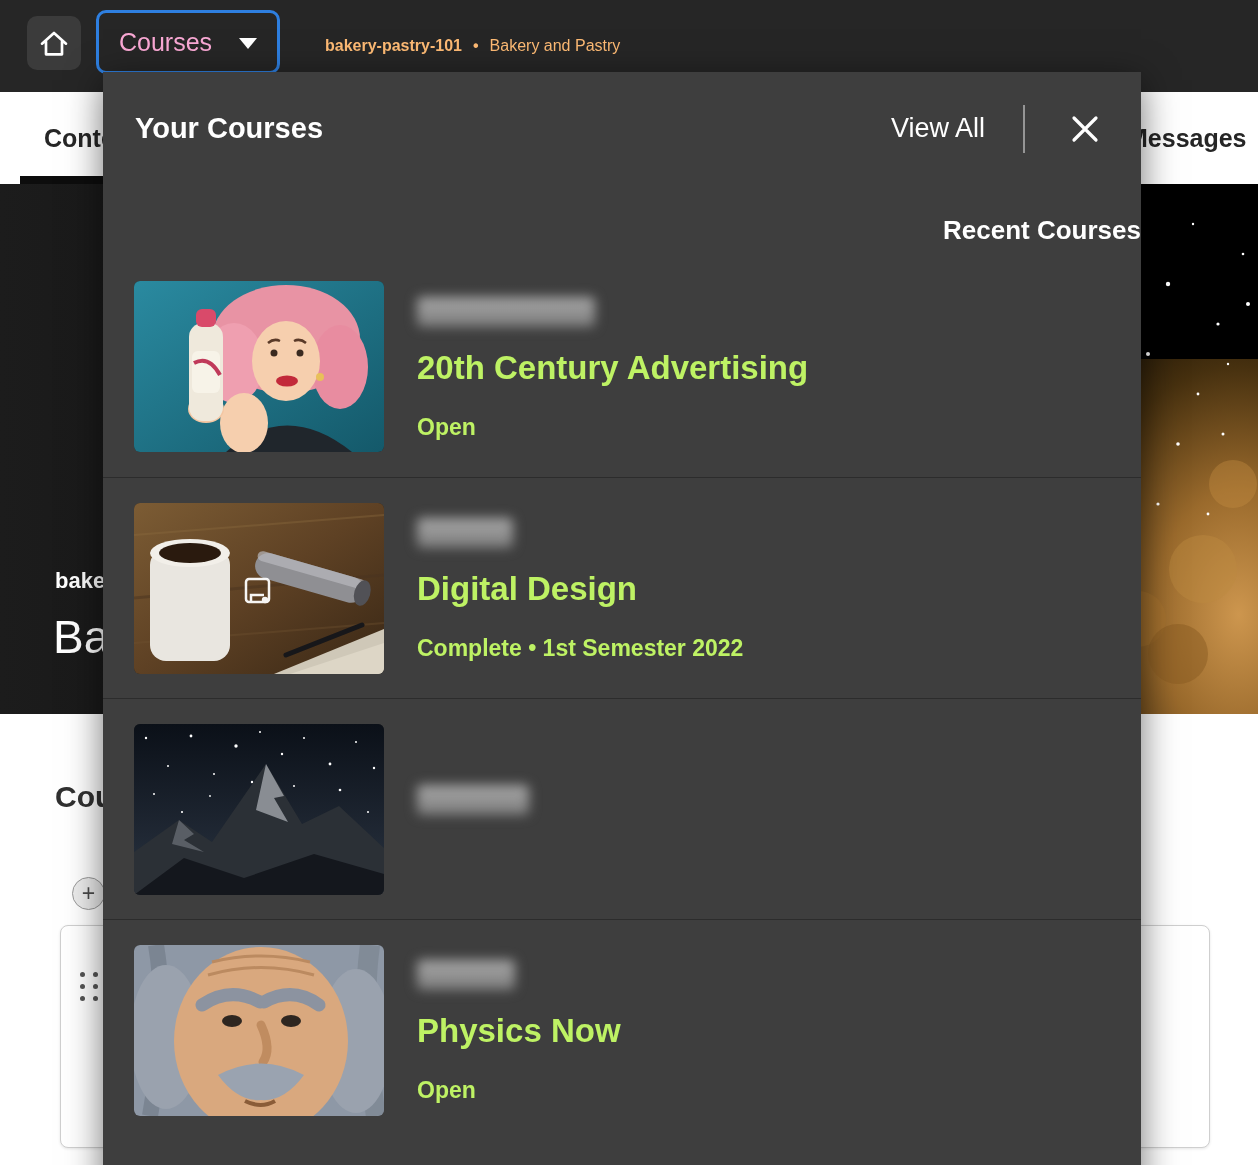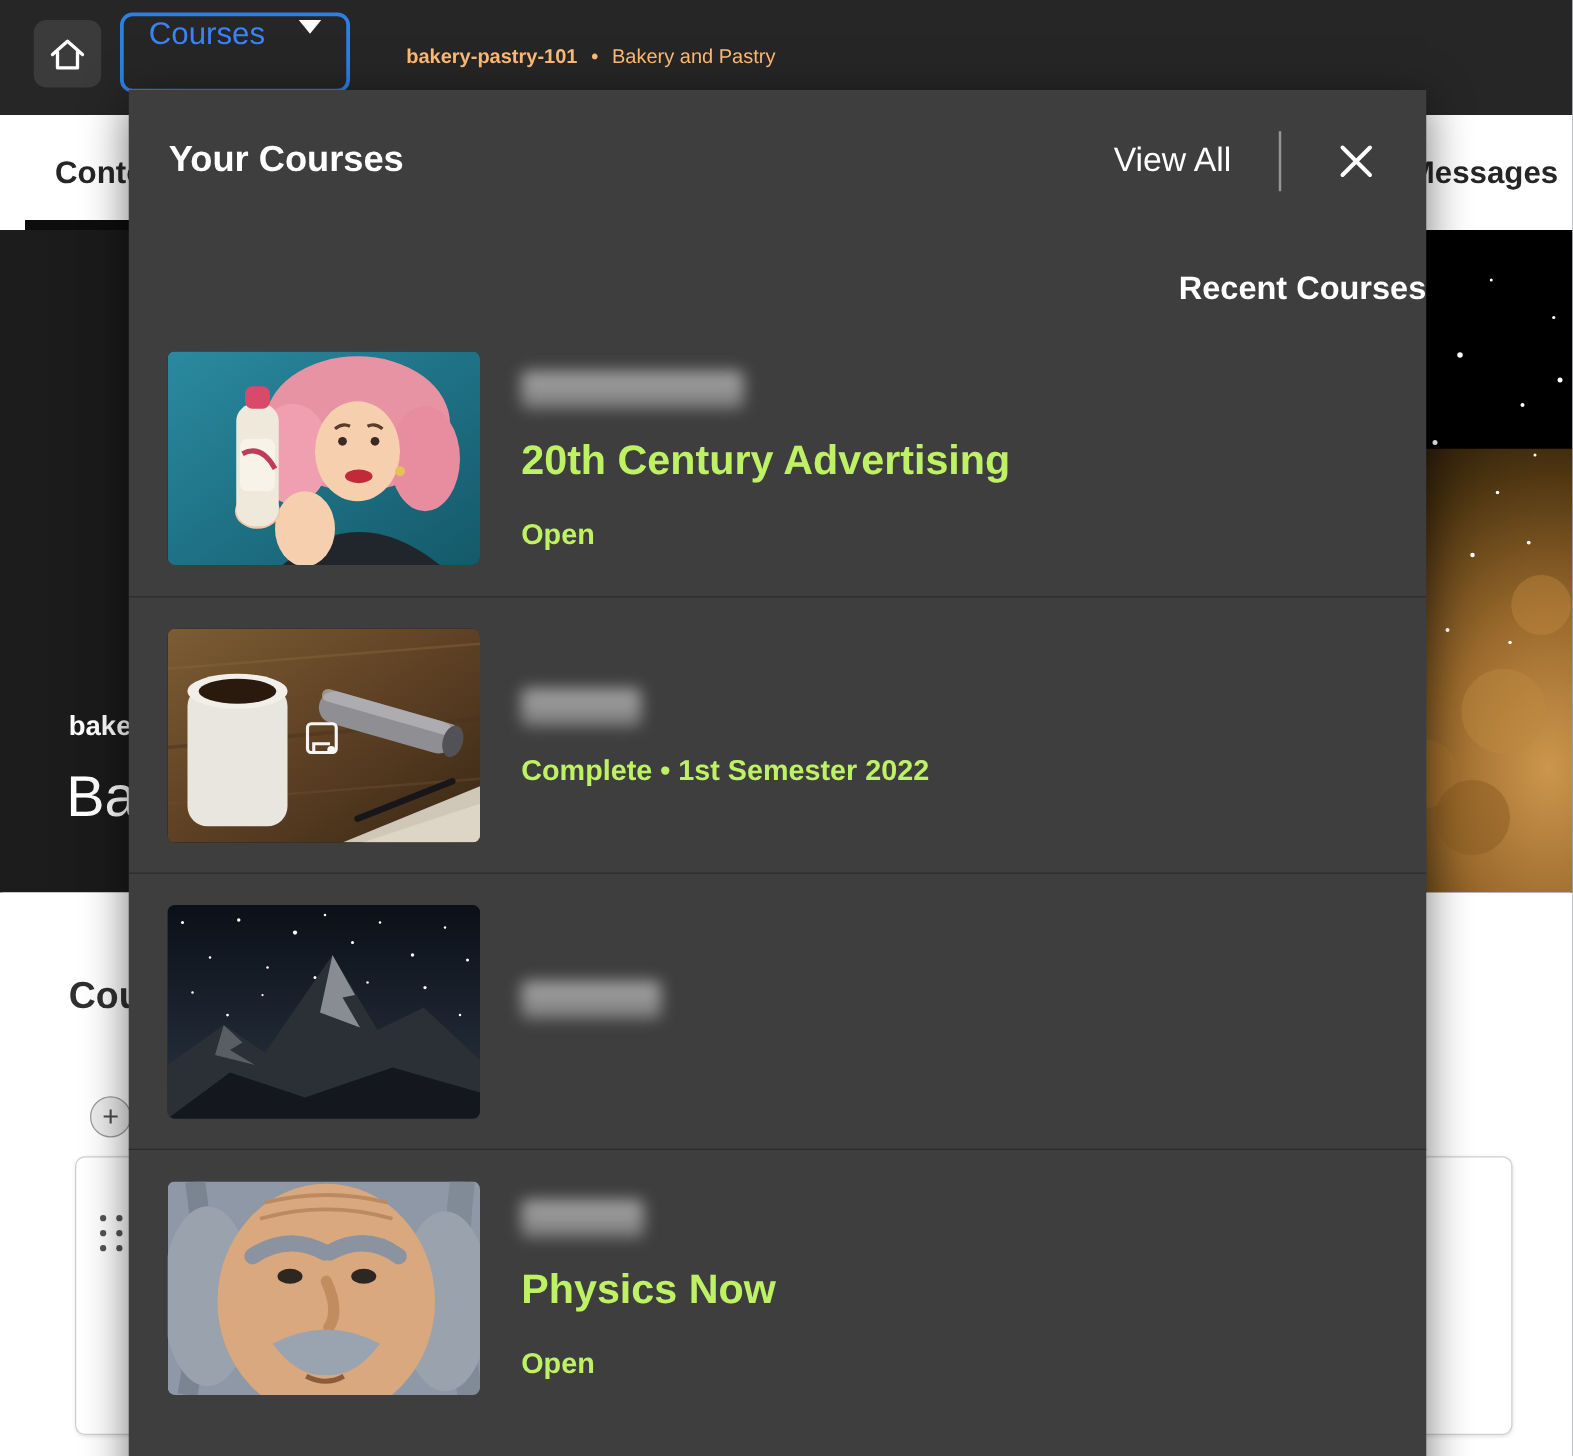--- a/index.html
+++ b/index.html
@@ -8,22 +8,22 @@
   .screen { position:relative; width:1258px; height:1165px; overflow:hidden;
             box-shadow: inset 0 0 0 2px #45535c; background:#fff; }
 
   
   .topbar { position:absolute; top:0; left:0; width:1258px; height:92px; background:#262626; z-index:5; }
   .home-btn { position:absolute; left:27px; top:16px; width:54px; height:54px;
               background:#3b3b3b; border:none; border-radius:10px; cursor:pointer;
               display:flex; align-items:center; justify-content:center; }
   .courses-btn { position:absolute; left:96px; top:10px; height:64px; padding:0 20px;
                  background:transparent; border:3px solid #2e7fe0; border-radius:10px;
-                 color:#3b82f6; font-size:25px; cursor:pointer;
-                 display:flex; align-items:flex-start; gap:27px; font-family:inherit; }
+                 color:#f9a8d4; font-size:25px; cursor:pointer;
+                 display:flex; align-items:center; gap:27px; font-family:inherit; }
   .caret { width:0; height:0; border-left:9px solid transparent; border-right:9px solid transparent;
            border-top:11px solid #fff; margin-top:3px; }
   .topbar-title { position:absolute; left:325px; top:0; height:92px; line-height:92px;
                   color:#fdba74; font-size:16px; white-space:nowrap; }
   .tb-id { font-weight:bold; }
   .tb-sep { margin:0 11px; font-weight:bold; }
 
   
   .tabbar { position:absolute; top:92px; left:0; width:1258px; height:92px; background:#ffffff; }
   .tab { position:absolute; top:0; height:92px; line-height:92px; font-size:25px;
@@ -246,20 +246,21 @@
             <ellipse cx="56" cy="50" rx="31" ry="10" fill="#2a1a0e"></ellipse>
             <g stroke="#fff" stroke-width="2.5" fill="none" opacity="0.95">
               <rect x="112" y="76" width="23" height="23" rx="3"></rect>
               <path d="M117 99 v-7 h13"></path>
               <circle cx="131" cy="97" r="3.2" fill="#fff" stroke="none"></circle>
             </g>
           </svg>
         </div>
         <div class="course-info">
           <div class="badge-blur" style="width:96px"></div>
+          <div class="course-title">Digital Design</div>
           <div class="course-status">Complete • 1st Semester 2022</div>
         </div>
       </div>
 
       <div class="course-row">
         <div class="thumb">
           <svg viewBox="0 0 250 171">
             <defs>
                 <linearGradient id="sky" x1="0" y1="0" x2="0" y2="1">
               <stop offset="0" stop-color="#0b1018"></stop>

